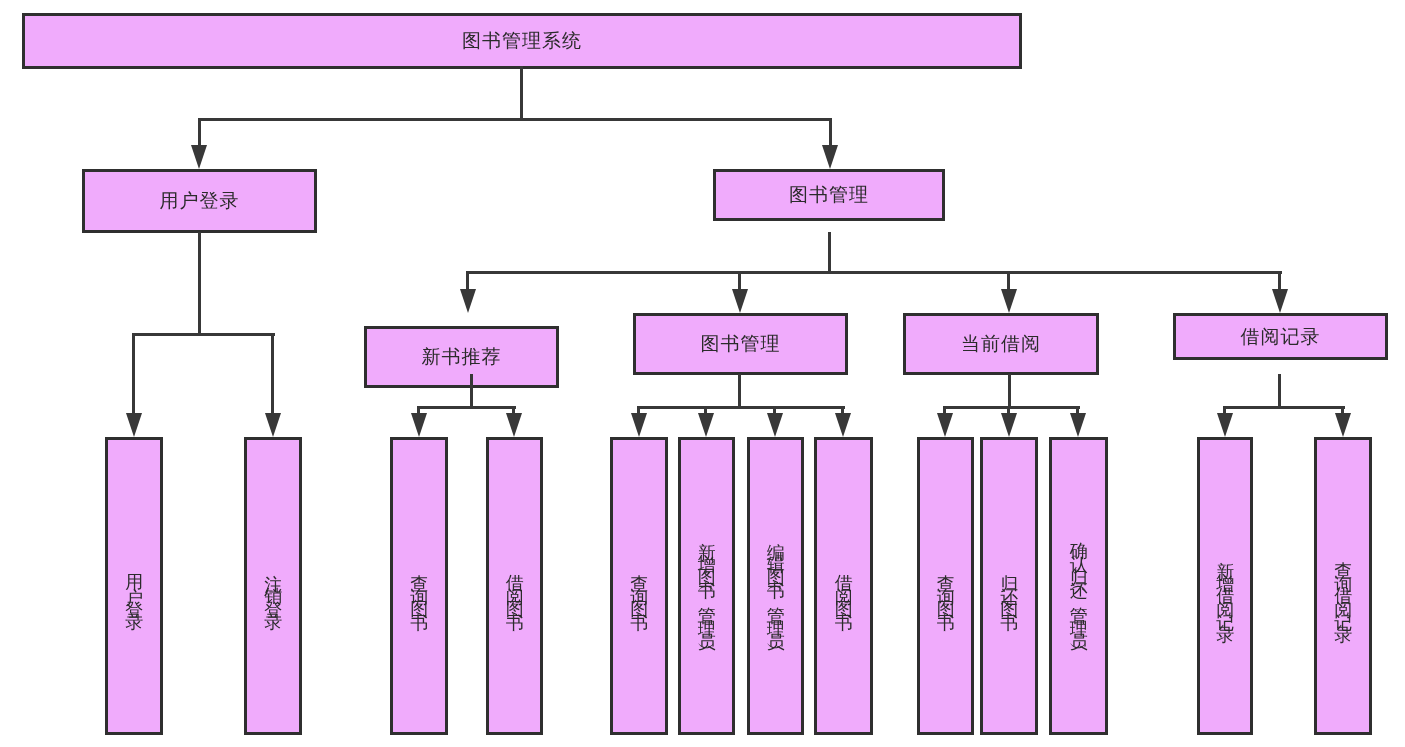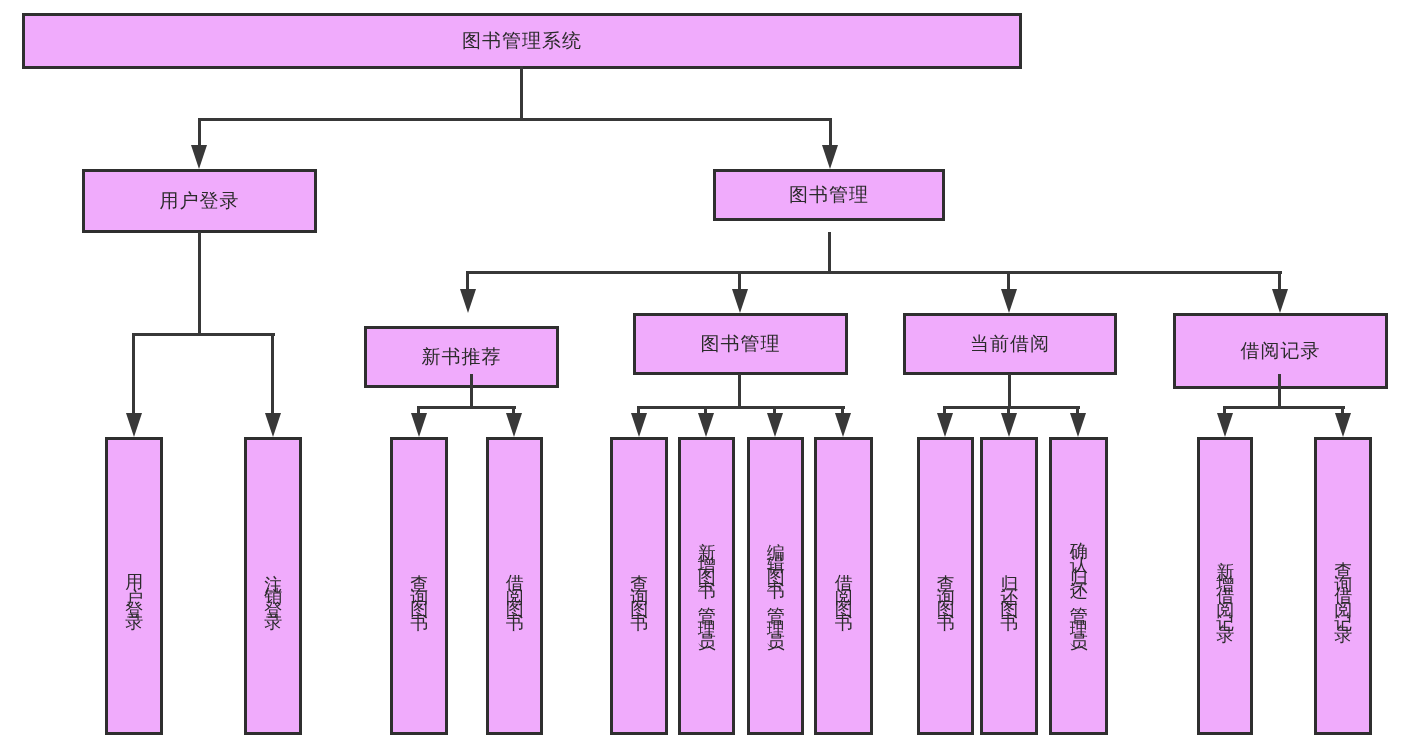--- a/index.html
+++ b/index.html
@@ -94,24 +94,24 @@
   <div class="arr" style="left:1001px;top:289px"></div>
   <div class="vl" style="left:1278px;top:271px;height:20px"></div>
   <div class="arr" style="left:1272px;top:289px"></div>
 
   <div class="node hbox" style="left:364px;top:326px;width:195px;height:62px">
     <span>新书推荐</span>
   </div>
   <div class="node hbox" style="left:633px;top:313px;width:215px;height:62px">
     <span>图书管理</span>
   </div>
-  <div class="node hbox" style="left:903px;top:313px;width:214px;height:62px">
+  <div class="node hbox" style="left:903px;top:313px;width:196px;height:62px">
     <span>当前借阅</span>
   </div>
-  <div class="node hbox" style="left:1173px;top:313px;width:215px;height:76px">
+  <div class="node hbox" style="left:1173px;top:313px;width:215px;height:47px">
     <span>借阅记录</span>
   </div>
 
   <div class="vl" style="left:470px;top:374px;height:34px"></div>
   <div class="hl" style="left:417px;top:406px;width:99px"></div>
   <div class="vl" style="left:417px;top:406px;height:9px"></div>
   <div class="arr" style="left:411px;top:413px"></div>
   <div class="vl" style="left:512px;top:406px;height:9px"></div>
   <div class="arr" style="left:506px;top:413px"></div>
 

